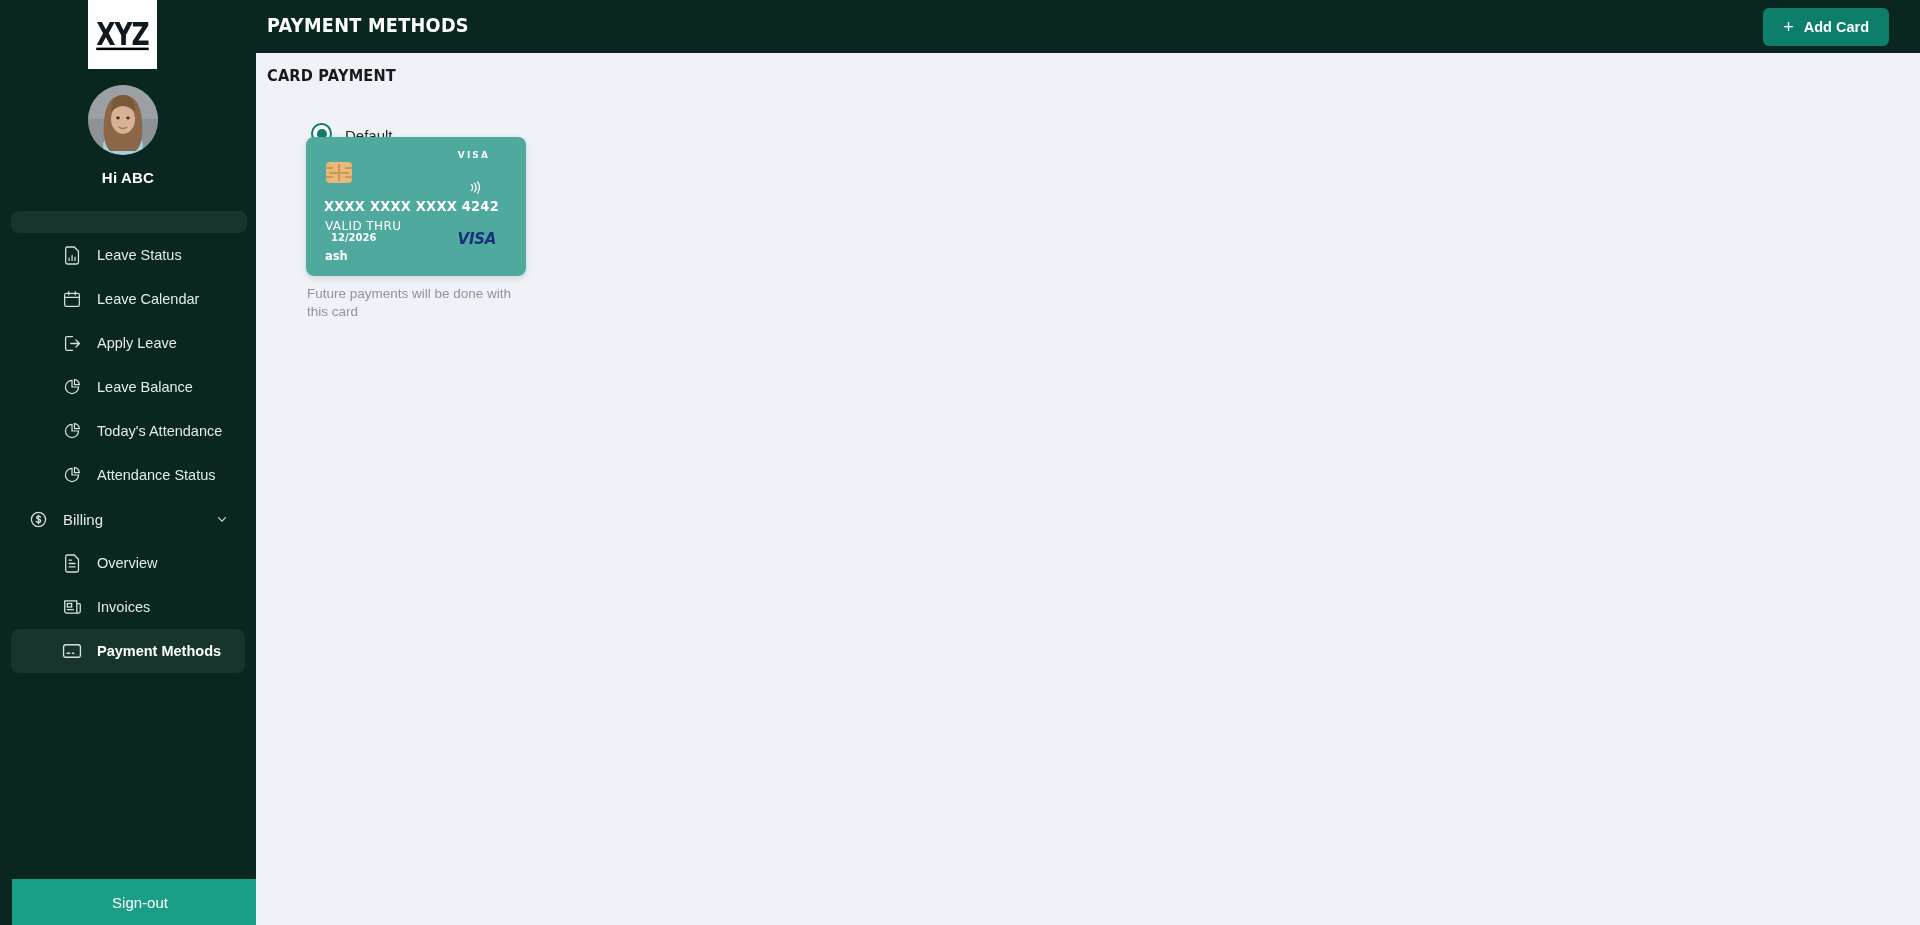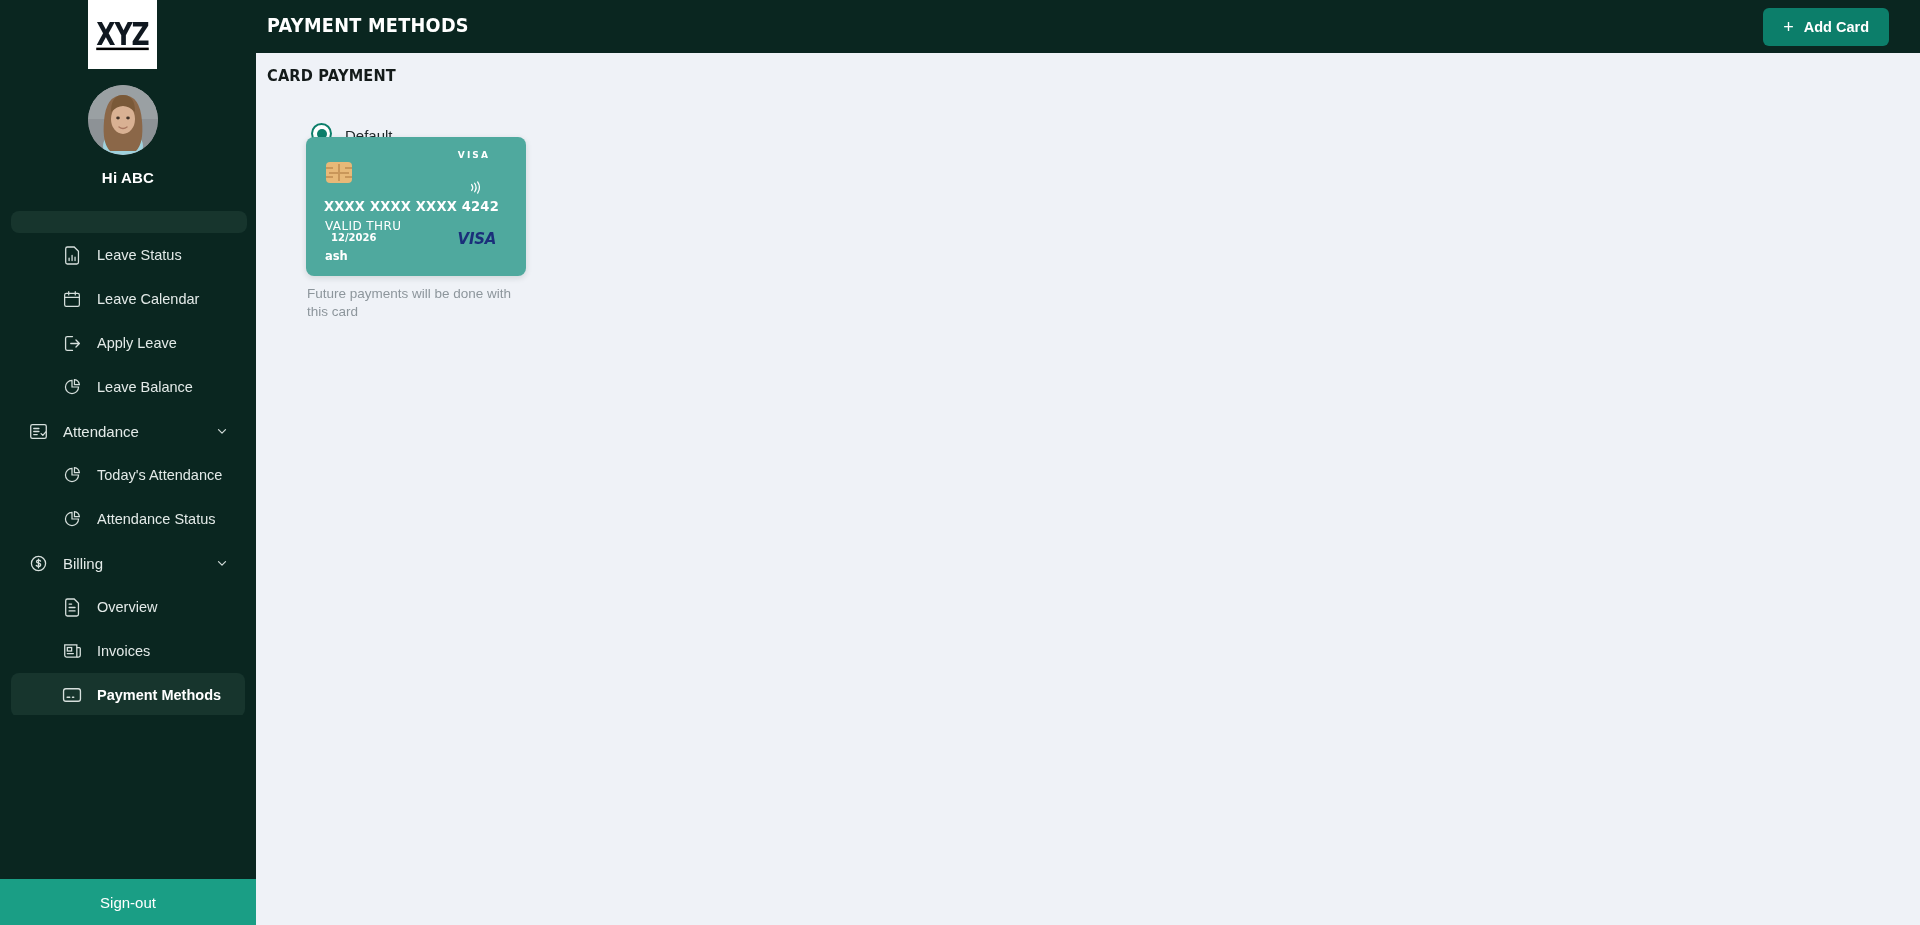--- a/index.html
+++ b/index.html
@@ -78,21 +78,21 @@
     color: #e3eae8; white-space: nowrap;
   }
   .nav-item.group .nav-label { font-size: 15px; }
   .chev {
     margin-left: auto; margin-right: 16px;
     color: #cfd9d6; display:flex;
   }
 
   
   .signout {
-    position: absolute; left: 0; bottom: 0;
+    position: absolute; left: 12px; bottom: 0;
     width: 256px; height: 46px;
     background: #1a9e85;
     display: flex; align-items: center; justify-content: center;
     color: #ffffff; font-size: 15px; font-weight: 500;
     cursor: pointer;
     z-index: 30;
   }
 
   
   .header {
@@ -301,35 +301,20 @@
           <div class="nav-item child">
             <span class="nav-ico">
               <svg width="18" height="18" viewBox="0 0 22 22" fill="none" stroke="currentColor" stroke-width="1.5">
                 <path d="M11 3a8 8 0 1 0 8 8h-8z"></path>
                 <path d="M14 2a7 7 0 0 1 6 6h-6z"></path>
               </svg>
             </span>
             <span class="nav-label">Leave Balance</span>
           </div>
 
-          <div class="nav-item group">
-            <span class="nav-ico">
-              <svg width="19" height="19" viewBox="0 0 22 22" fill="none" stroke="currentColor" stroke-width="1.5">
-                <rect x="2" y="3" width="18" height="16" rx="2"></rect>
-                <path d="M5.5 7.5h6M5.5 11h6M5.5 14.5h4" stroke-linecap="round"></path>
-                <path d="M14 13.5l2 2 3.5-4" stroke-linecap="round" stroke-linejoin="round"></path>
-              </svg>
-            </span>
-            <span class="nav-label">Attendance</span>
-            <span class="chev">
-              <svg width="14" height="14" viewBox="0 0 20 20" fill="none" stroke="currentColor" stroke-width="1.8">
-                <path d="M5 8l5 5 5-5" stroke-linecap="round" stroke-linejoin="round"></path>
-              </svg>
-            </span>
-          </div>
 
           <div class="nav-item child">
             <span class="nav-ico">
               <svg width="18" height="18" viewBox="0 0 22 22" fill="none" stroke="currentColor" stroke-width="1.5">
                 <path d="M11 3a8 8 0 1 0 8 8h-8z"></path>
                 <path d="M14 2a7 7 0 0 1 6 6h-6z"></path>
               </svg>
             </span>
             <span class="nav-label">Today's Attendance</span>
           </div>

